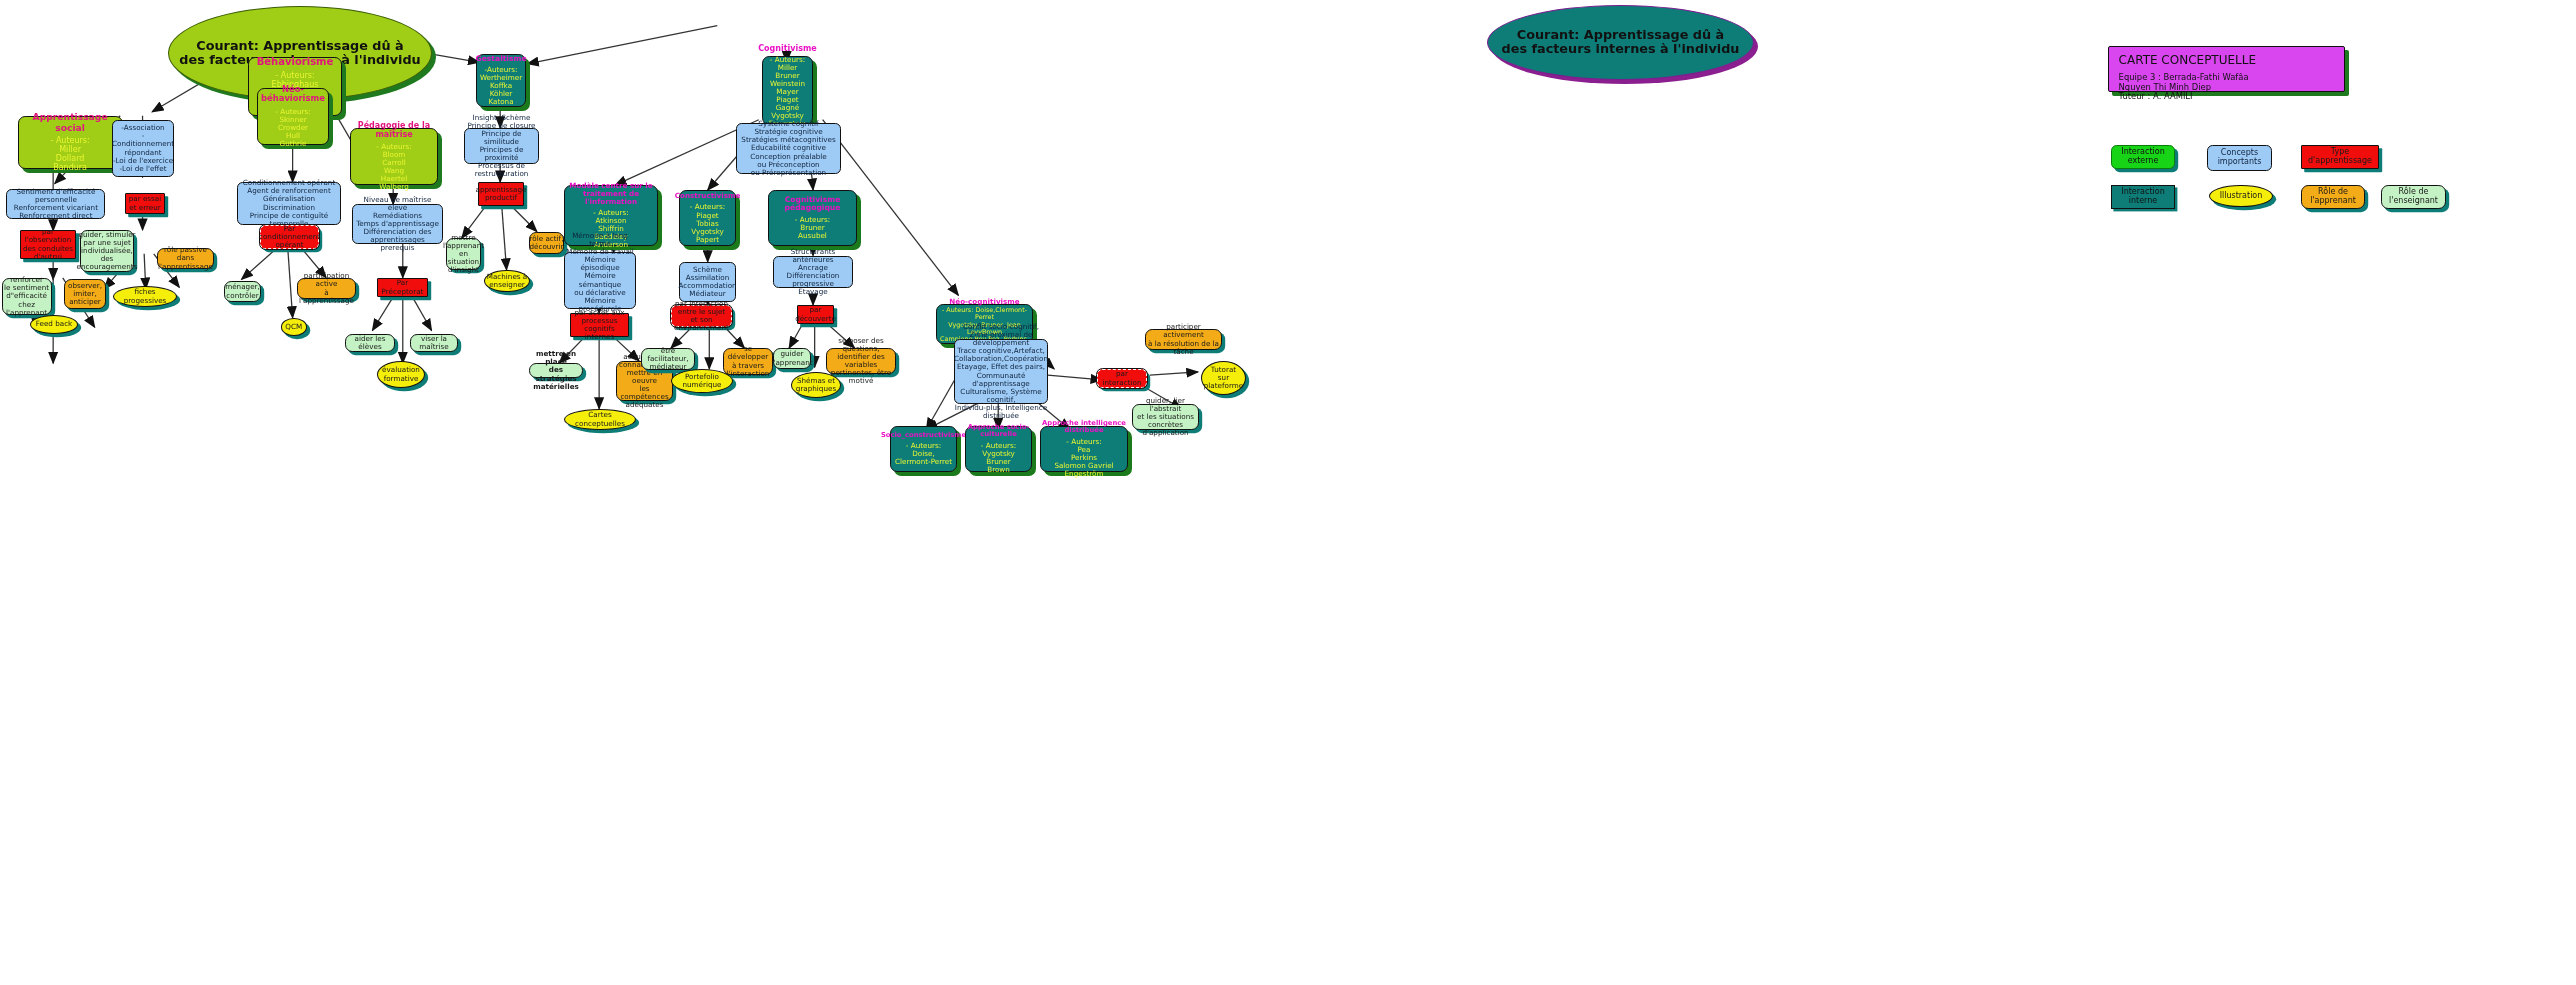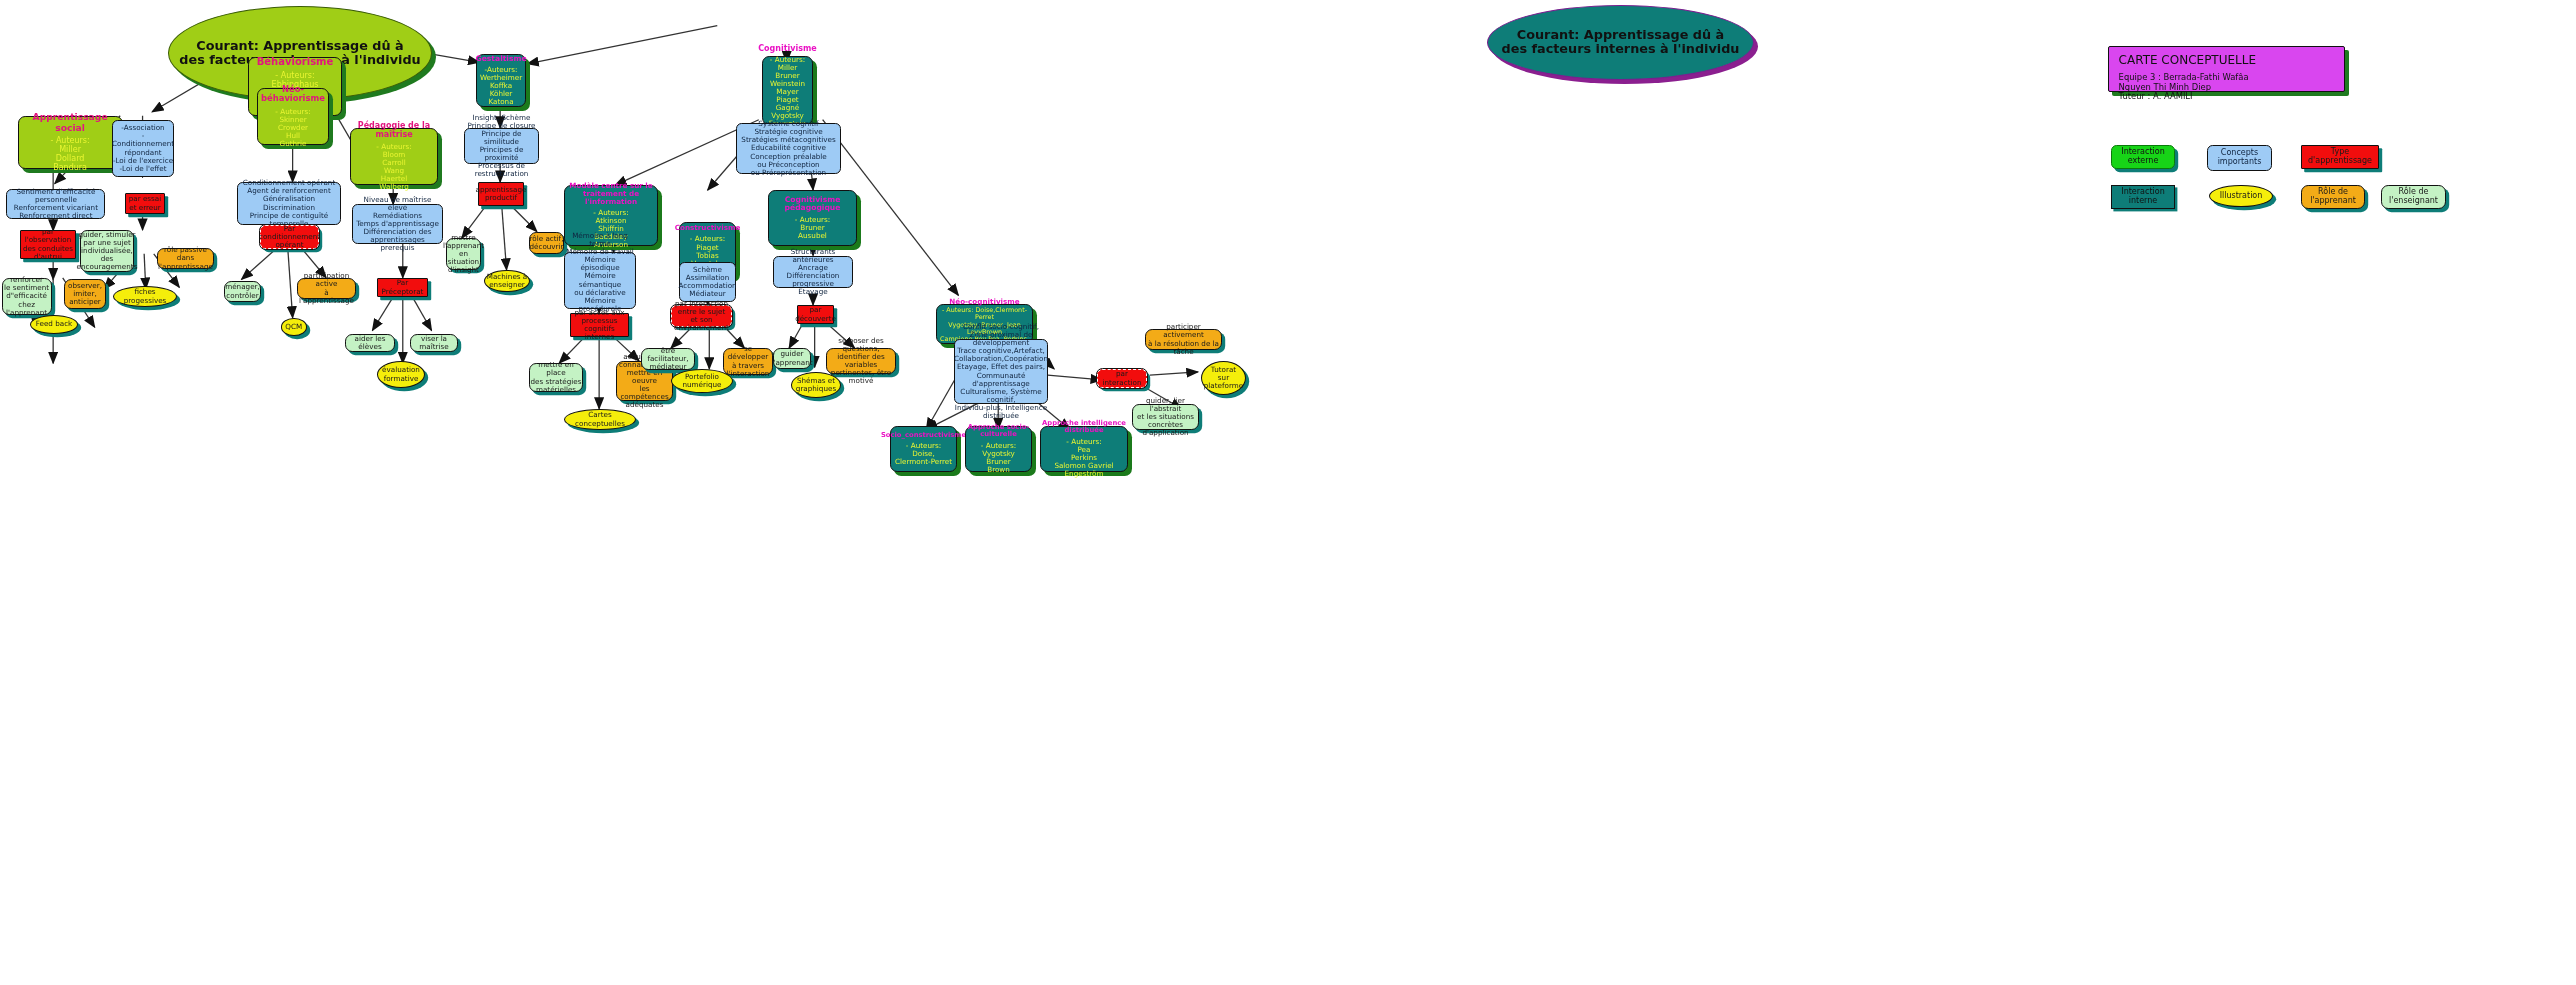--- a/index.html
+++ b/index.html
@@ -416,39 +416,39 @@
 Mémoire procédurale
 Registres sensoriels</span>
     </div>
 
   <div class="node red-box xs" style="left:570px;top:313px;width:59px;height:24px;">
     <span class="body">par accès aux
 processus cognitifs
 internes</span>
     </div>
 
-  <div class="node mint-box xs" style="left:529px;top:363px;width:54px;height:29px;">
+  <div class="node mint-box xs" style="left:529px;top:363px;width:54px;height:15px;font-weight:bold;">
     <span class="body">mettre en place
 des stratégies
 matérielles</span>
     </div>
 
   <div class="node orange-box xs" style="left:616px;top:361px;width:57px;height:40px;">
     <span class="body">acquérir les
 connaisances,
 mettre en oeuvre
 les compétences
 adéquates</span>
     </div>
 
   <div class="node yellow-ell xs" style="left:564px;top:409px;width:72px;height:21px;">
     <span class="body">Cartes conceptuelles</span>
     </div>
 
-  <div class="node teal-box rr" style="left:679px;top:190px;width:57px;height:56px;margin-top:32px;">
+  <div class="node teal-box rr" style="left:679px;top:190px;width:57px;height:56px;">
     <span class="title t-magenta" style="font-size:7.2px;">Constructivisme</span>
     <span class="body t-yellow xs" style="margin-top:3.2px;">- Auteurs:
 Piaget
 Tobias
 Vygotsky
 Papert</span>
     </div>
 
   <div class="node blue-box xs" style="left:679px;top:262px;width:57px;height:40px;">
     <span class="body">Schème

